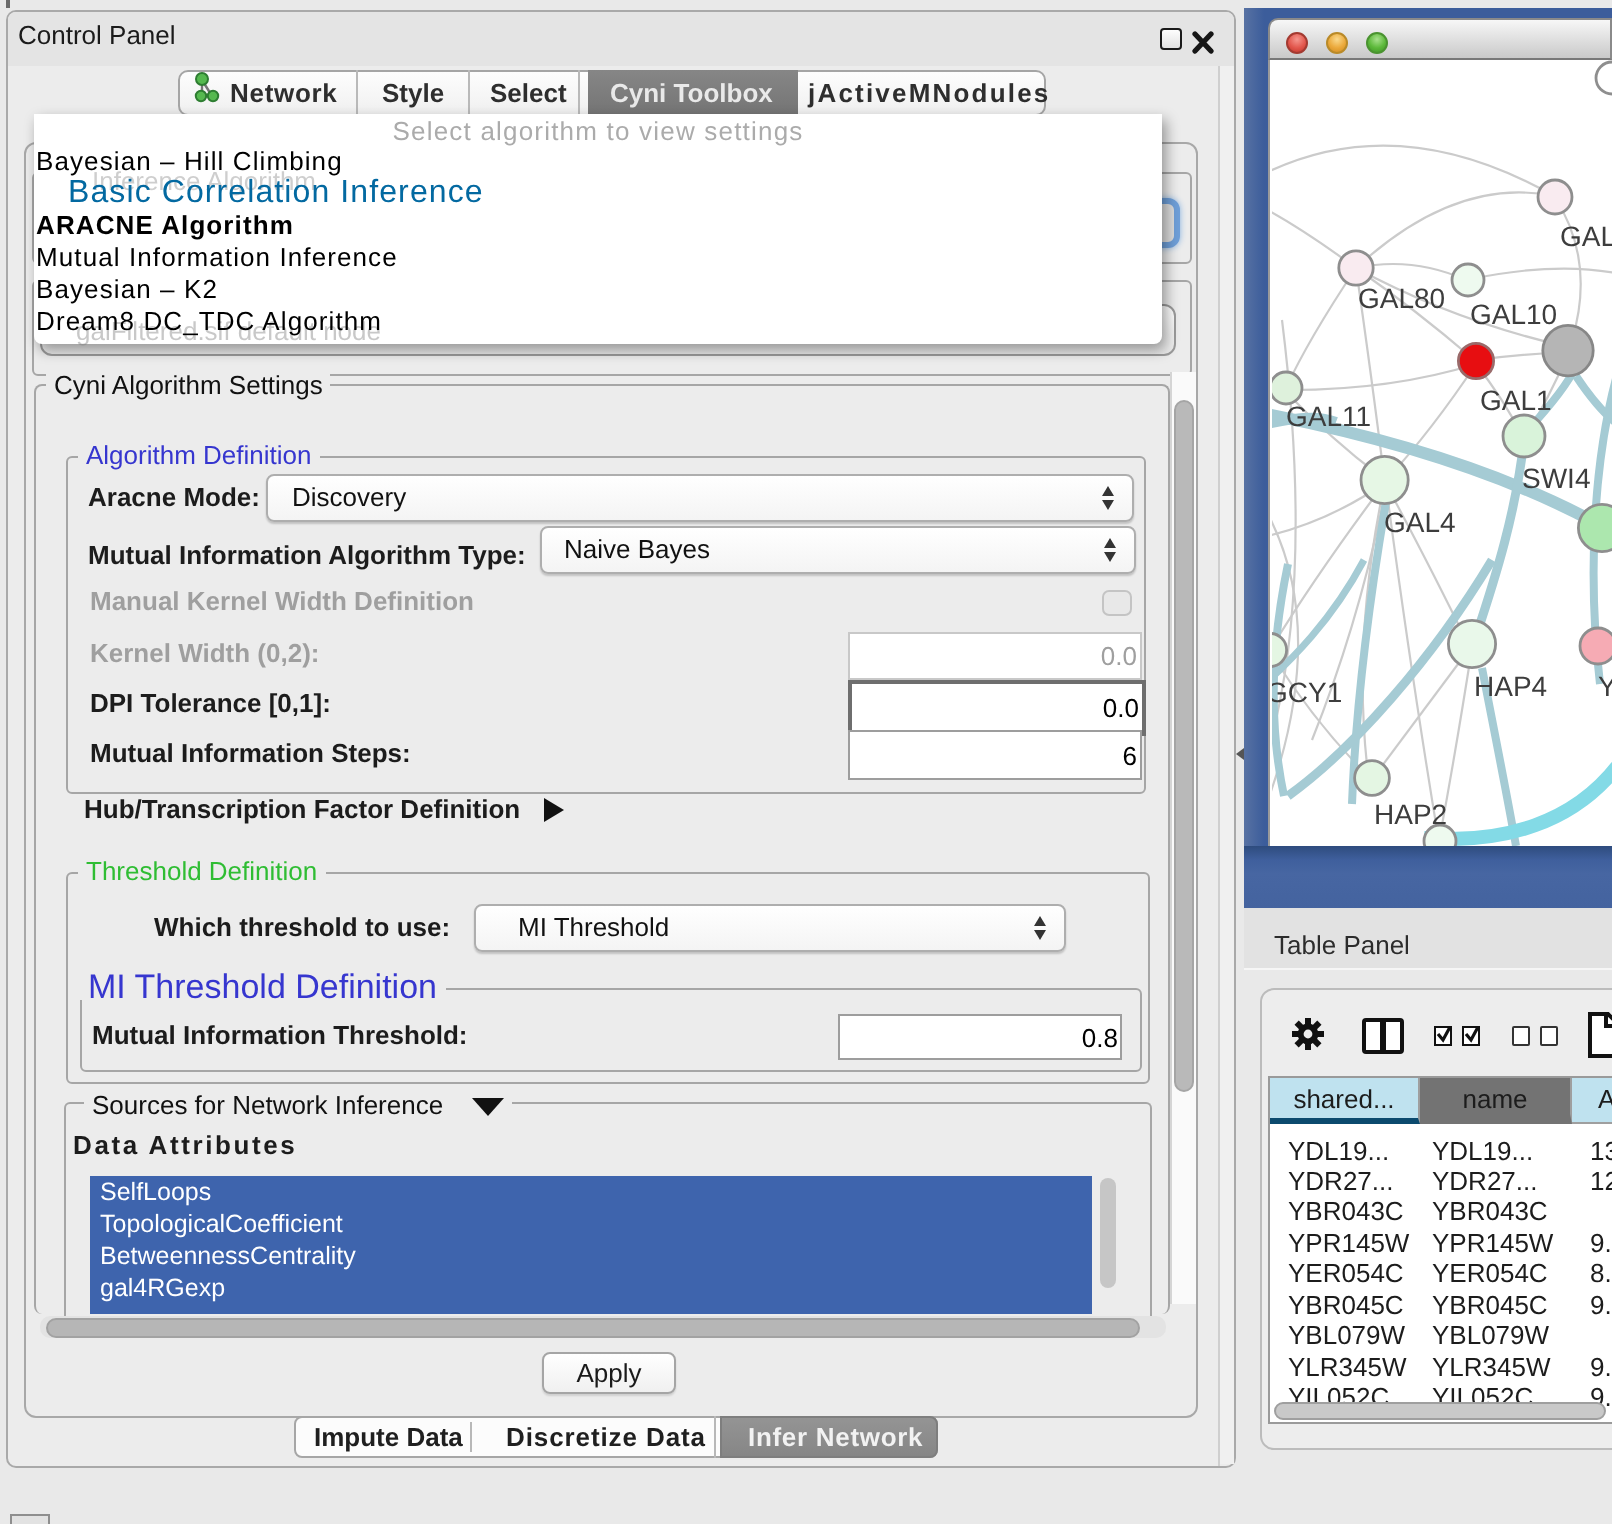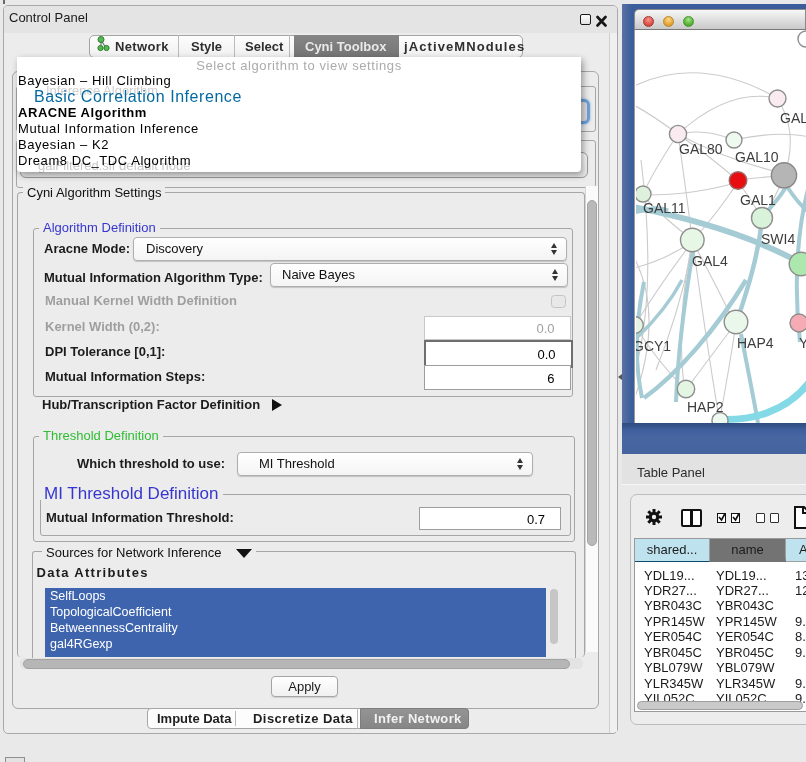--- a/index.html
+++ b/index.html
@@ -13,21 +13,21 @@
 .combo{position:absolute;background:linear-gradient(#ffffff,#f4f4f4);border:1px solid #aeaeae;
   border-radius:4px;box-shadow:0 1px 1px rgba(0,0,0,0.18);}
 .combo .ct{position:absolute;left:14px;top:3px;font-size:13px;color:#111;}
 .arr{position:absolute;right:8px;top:4px;width:8px;height:14px;}
 .arr:before{content:"";position:absolute;left:1px;top:1px;border-left:3.5px solid transparent;
   border-right:3.5px solid transparent;border-bottom:5px solid #333;}
 .arr:after{content:"";position:absolute;left:1px;bottom:1px;border-left:3.5px solid transparent;
   border-right:3.5px solid transparent;border-top:5px solid #333;}
 .tf{position:absolute;background:#fff;border:1px solid #b2b2b2;text-align:right;
   font-size:13px;}
-.tf span{position:absolute;right:15px;top:50%;transform:translateY(-50%);}
+.tf span{position:absolute;right:1px;top:50%;transform:translateY(-50%);}
 .lbl{position:absolute;white-space:nowrap;line-height:14px;}
 </style>
 </head>
 <body>
 <div class="abs" style="left:2.5px;top:0;width:2px;height:4px;background:#6a6a6a;"></div>
 
 <div class="abs" id="cpwin" style="left:3px;top:5px;width:615px;height:729px;background:#ececec;
   border:1px solid #a9a9a9;border-radius:5px;box-sizing:border-box;"></div>
 <div class="abs" style="left:4px;top:6px;width:613px;height:27px;background:#e4e4e4;border-radius:4px 4px 0 0;"></div>
 <div class="lbl" style="left:9px;top:11px;font-size:13px;color:#1b1b1b;">Control Panel</div>
@@ -114,21 +114,21 @@
 <div class="combo" style="left:237px;top:452px;width:294px;height:22px;">
     <span class="ct" style="left:21px;">MI Threshold</span>
     <span class="arr"></span>
   </div>
 
 <div class="gbox" style="left:40px;top:494px;width:529px;height:40px;"></div>
 <div class="gtitle" style="left:40px;top:487px;font-size:17px;color:#3636cf;">MI Threshold Definition</div>
 
 <div class="lbl b" style="left:46px;top:511px;">Mutual Information Threshold:</div>
 <div class="tf" style="left:419px;top:507px;width:140px;height:21px;border-color:#9d9d9d;color:#000;">
-    <span>0.7</span>
+    <span>0.8</span>
   </div>
 
 <div class="gbox" style="left:32px;top:551px;width:542px;height:106px;border-bottom:none;border-radius:3px 3px 0 0;"></div>
 <div class="gtitle" style="left:42px;top:546px;font-size:13px;color:#111;">Sources for Network Inference&nbsp;<span style="display:inline-block;width:0;height:0;border-left:8px solid transparent;border-right:8px solid transparent;border-top:9px solid #111;vertical-align:-1px;margin-left:11px;"></span></div>
 
 <div class="lbl b" style="left:36.5px;top:566px;letter-spacing:1.3px;">Data Attributes</div>
 <div class="abs" style="left:45px;top:588px;width:500.5px;height:69px;background:#3e64ad;"></div>
 <div class="lbl" style="left:50px;top:589px;color:#fff;font-size:12.5px;">SelfLoops</div>
 <div class="lbl" style="left:50px;top:605px;color:#fff;font-size:12.5px;">TopologicalCoefficient</div>
 <div class="lbl" style="left:50px;top:621px;color:#fff;font-size:12.5px;">BetweennessCentrality</div>
@@ -278,21 +278,21 @@
 <path d="M 16 6 L 18.5 9 L 22 2.5" fill="none" stroke="#111" stroke-width="1.6"></path>
 </svg>
 <div class="abs" style="left:755.5px;top:513px;width:9.5px;height:9.5px;border:1.5px solid #333;border-radius:1px;box-sizing:border-box;background:#fff;"></div>
 <div class="abs" style="left:769.5px;top:513px;width:9.5px;height:9.5px;border:1.5px solid #333;border-radius:1px;box-sizing:border-box;background:#fff;"></div>
 <svg class="abs" style="left:794px;top:506px;" width="12" height="23" viewBox="0 0 12 23">
 <path d="M 1 1 L 10 1 L 15 6 L 15 22 L 1 22 Z" fill="#fff" stroke="#111" stroke-width="2"></path>
 <path d="M 9 1 L 9 7 L 15 7" fill="none" stroke="#111" stroke-width="2"></path>
 </svg>
 
 <div class="abs" style="left:634px;top:538px;width:172px;height:174px;background:#fff;border:1px solid #9a9a9a;border-right:none;box-sizing:border-box;overflow:hidden;" id="tbl">
-  <div class="abs" style="left:0;top:0;width:75px;height:23px;background:#bfe2ef;border-right:1px solid #9f9f9f;border-bottom:1px solid #0c4a6e;box-sizing:border-box;text-align:center;line-height:22px;">shared...</div>
+  <div class="abs" style="left:0;top:0;width:75px;height:23px;background:#bfe2ef;border-right:1px solid #9f9f9f;border-bottom:3px solid #0c4a6e;box-sizing:border-box;text-align:center;line-height:22px;">shared...</div>
   <div class="abs" style="left:75px;top:0;width:76px;height:23px;background:#737373;border-right:1px solid #9f9f9f;border-bottom:5px solid #737373;box-sizing:border-box;text-align:center;line-height:22px;">name</div>
   <div class="abs" style="left:151px;top:0;width:21px;height:23px;background:#bfe2ef;border-bottom:1px solid #9f9f9f;box-sizing:border-box;line-height:22px;padding-left:13px;">A</div>
   <div class="abs" style="left:9px;top:28.5px;">YDL19...</div>
     <div class="abs" style="left:81px;top:28.5px;">YDL19...</div>
     <div class="abs" style="left:160px;top:28.5px;">13</div>
   <div class="abs" style="left:9px;top:43.9px;">YDR27...</div>
     <div class="abs" style="left:81px;top:43.9px;">YDR27...</div>
     <div class="abs" style="left:160px;top:43.9px;">12</div>
   <div class="abs" style="left:9px;top:59.4px;">YBR043C</div>
     <div class="abs" style="left:81px;top:59.4px;">YBR043C</div>

